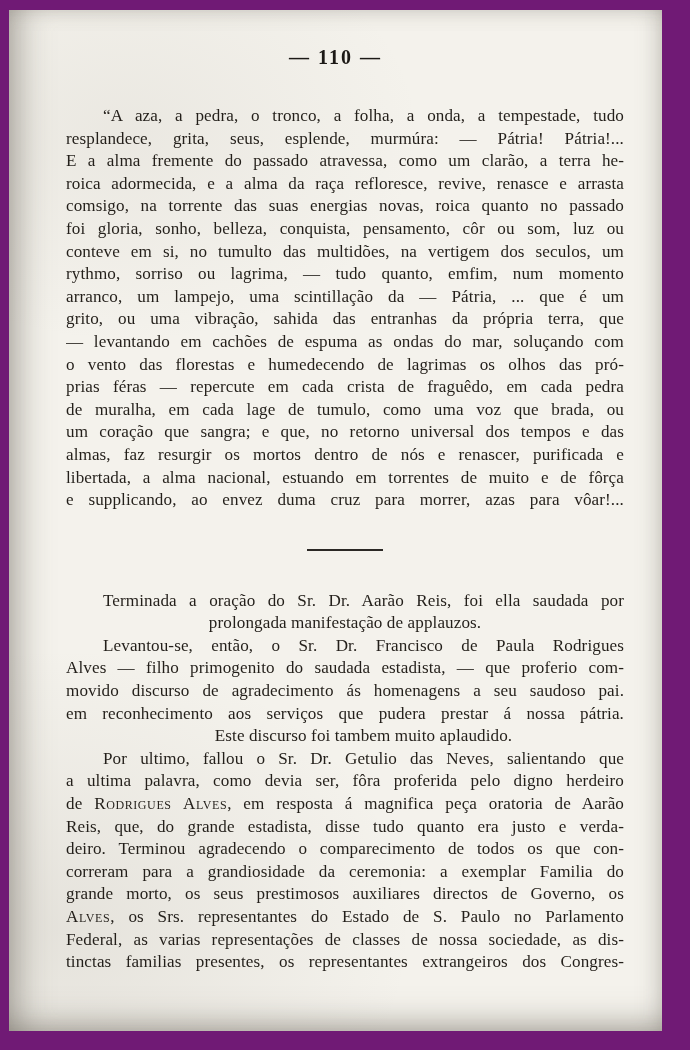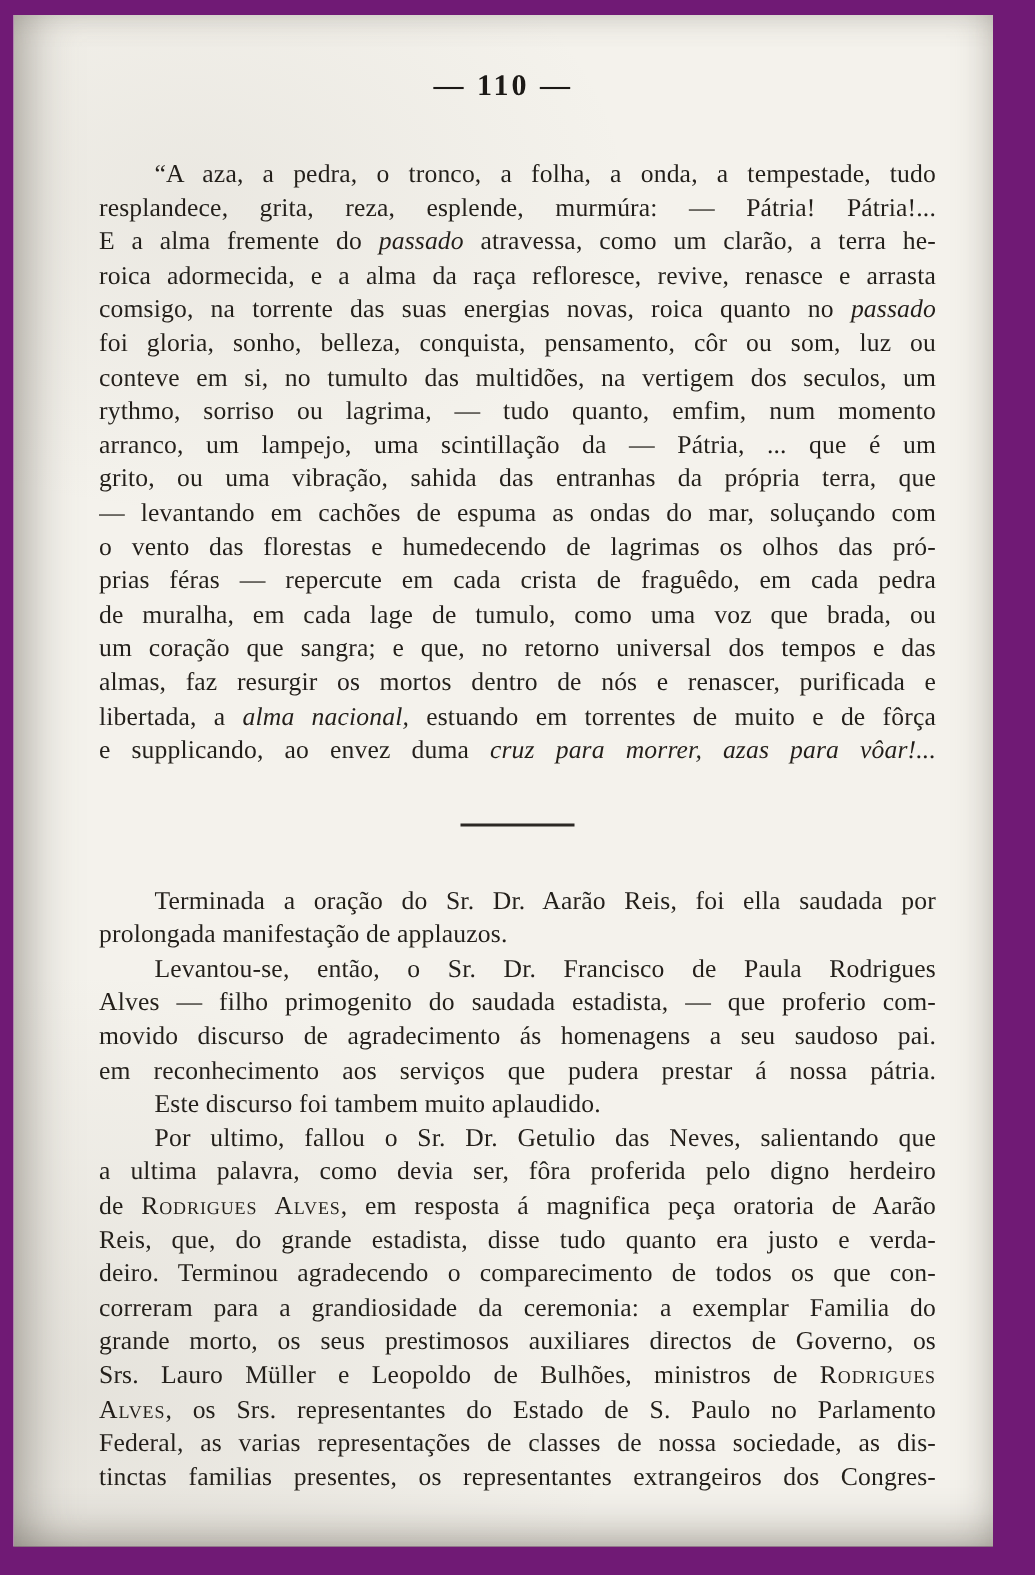--- a/index.html
+++ b/index.html
@@ -54,49 +54,49 @@
     font-size: 17.1px;
     letter-spacing: 0.1px;
     text-rendering: optimizeLegibility;
     margin-top: 18px;
   }
   .paragraph { margin: 0; }
   .line {
     height: 22.6px;
     line-height: 22.6px;
     overflow: hidden;
-    text-align: left;
+    text-align: center;
     white-space: nowrap;
   }
   .line.justify {
     white-space: normal;
     text-align: justify;
     text-align-last: justify;
   }
   .line.indent { padding-left: 37px; }
   .line.indent.justify { padding-left: 0; text-indent: 37px; }
-  .it { font-style: italic; }
+  .it { }
   .sc { font-variant: small-caps; letter-spacing: 0.6px; }
   .separator {
     width: 76px;
     height: 2px;
     background: #2b2824;
     margin: 37px auto 39px auto;
   }
 </style>
 </head>
 <body>
 
 <div class="scan-root">
   <div class="paper">
     <div class="page-number">— 110 —</div>
     <div class="page-text">
         <div class="paragraph">
           <div class="line justify indent"><span>“A aza, a pedra, o tronco, a folha, a onda, a tempestade, tudo</span></div>
-          <div class="line justify"><span>resplandece, grita, reza, esplende, murmúra: — Pátria! Pátria!...</span></div>
+          <div class="line justify"><span>resplandece, grita, seus, esplende, murmúra: — Pátria! Pátria!...</span></div>
           <div class="line justify"><span>E a alma fremente do </span><span class="it">passado</span><span> atravessa, como um clarão, a terra he-</span></div>
           <div class="line justify"><span>roica adormecida, e a alma da raça refloresce, revive, renasce e arrasta</span></div>
           <div class="line justify"><span>comsigo, na torrente das suas energias novas, roica quanto no </span><span class="it">passado</span></div>
           <div class="line justify"><span>foi gloria, sonho, belleza, conquista, pensamento, côr ou som, luz ou</span></div>
           <div class="line justify"><span>conteve em si, no tumulto das multidões, na vertigem dos seculos, um</span></div>
           <div class="line justify"><span>rythmo, sorriso ou lagrima, — tudo quanto, emfim, num momento</span></div>
           <div class="line justify"><span>arranco, um lampejo, uma scintillação da — Pátria, ... que é um</span></div>
           <div class="line justify"><span>grito, ou uma vibração, sahida das entranhas da própria terra, que</span></div>
           <div class="line justify"><span>— levantando em cachões de espuma as ondas do mar, soluçando com</span></div>
           <div class="line justify"><span>o vento das florestas e humedecendo de lagrimas os olhos das pró-</span></div>
@@ -122,20 +122,19 @@
           <div class="line indent"><span>Este discurso foi tambem muito aplaudido.</span></div>
         </div>
         <div class="paragraph">
           <div class="line justify indent"><span>Por ultimo, fallou o Sr. Dr. Getulio das Neves, salientando que</span></div>
           <div class="line justify"><span>a ultima palavra, como devia ser, fôra proferida pelo digno herdeiro</span></div>
           <div class="line justify"><span>de </span><span class="sc">Rodrigues Alves</span><span>, em resposta á magnifica peça oratoria de Aarão</span></div>
           <div class="line justify"><span>Reis, que, do grande estadista, disse tudo quanto era justo e verda-</span></div>
           <div class="line justify"><span>deiro. Terminou agradecendo o comparecimento de todos os que con-</span></div>
           <div class="line justify"><span>correram para a grandiosidade da ceremonia: a exemplar Familia do</span></div>
           <div class="line justify"><span>grande morto, os seus prestimosos auxiliares directos de Governo, os</span></div>
-          <div class="line justify"><span>Srs. Lauro Müller e Leopoldo de Bulhões, ministros de </span><span class="sc">Rodrigues</span></div>
           <div class="line justify"><span class="sc">Alves</span><span>, os Srs. representantes do Estado de S. Paulo no Parlamento</span></div>
           <div class="line justify"><span>Federal, as varias representações de classes de nossa sociedade, as dis-</span></div>
           <div class="line justify"><span>tinctas familias presentes, os representantes extrangeiros dos Congres-</span></div>
         </div>
       </div>
   </div>
 </div>
 
 </body></html>

